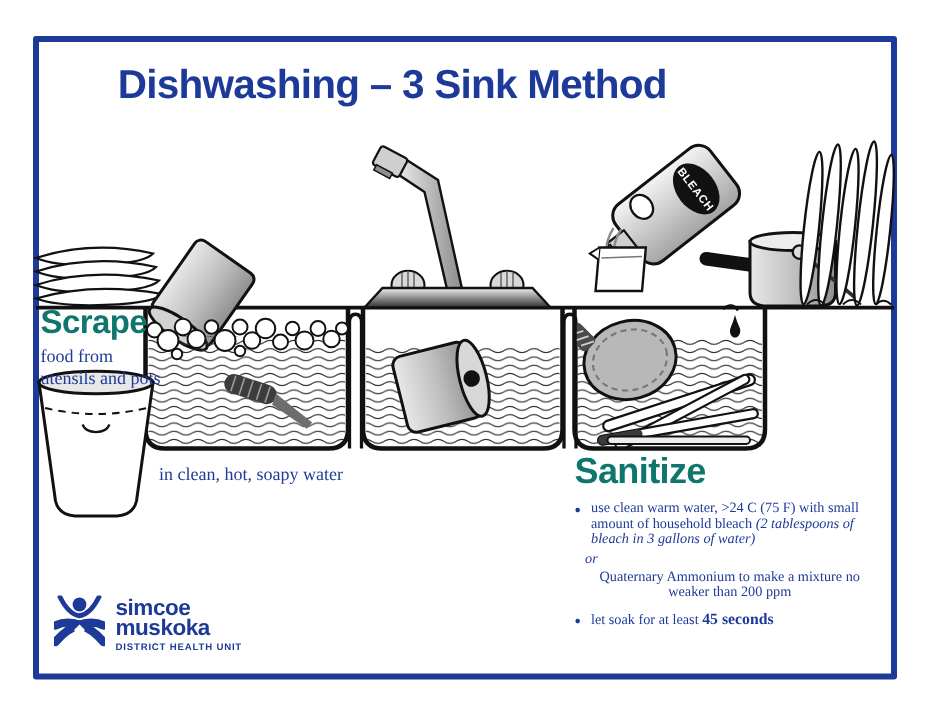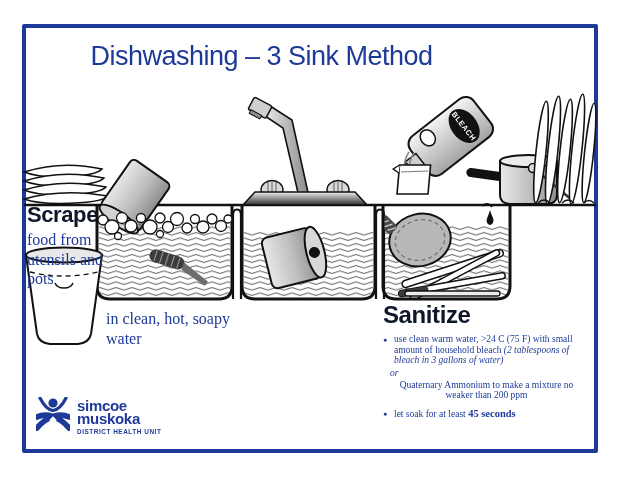--- a/index.html
+++ b/index.html
@@ -2,23 +2,23 @@
 <html><head>
 <meta charset="utf-8">
 <style>
   html,body{margin:0;padding:0;background:#fff;}
   .poster{position:relative;width:620px;height:479px;background:#fff;overflow:hidden;
           font-family:"Liberation Sans",sans-serif;color:#1e3a99;}
   .frame{position:absolute;left:22px;top:24px;width:576px;height:429px;
          border:4px solid #1e3a99;box-sizing:border-box;border-radius:2px;}
   .scene{position:absolute;left:0;top:0;width:620px;height:479px;}
   .title{position:absolute;left:22px;top:41px;width:479px;text-align:center;
-         font-size:27px;font-weight:normal;letter-spacing:-0.5px;color:#1e3a99;}
-  .heading{font-weight:bold;letter-spacing:-0.4px;color:#0f172a;line-height:1.0;}
-  .sub{font-family:"Liberation Serif",serif;font-size:16px;line-height:1.22;color:#1e3a99;margin-top:4px;}
+         font-size:27px;font-weight:bold;letter-spacing:-0.5px;color:#1e3a99;}
+  .heading{font-weight:bold;letter-spacing:-0.4px;color:#0f766e;line-height:1.0;}
+  .sub{font-family:"Liberation Serif",serif;font-size:12px;line-height:1.22;color:#1e3a99;margin-top:4px;}
   .blk{position:absolute;}
   .scrape-blk{left:27px;top:204px;width:82px;}
   .scrape-blk .heading{font-size:22px;}
   .wash-blk{left:106px;top:305px;width:160px;}
   .wash-blk .heading{font-size:24px;}
   .rinse-blk{left:249px;top:303px;width:100px;}
   .rinse-blk .heading{font-size:24px;}
   .sanitize-blk{left:383px;top:303px;width:196px;}
   .sanitize-blk .heading{font-size:24px;}
   .airdry-blk{left:518px;top:209px;width:85px;}

